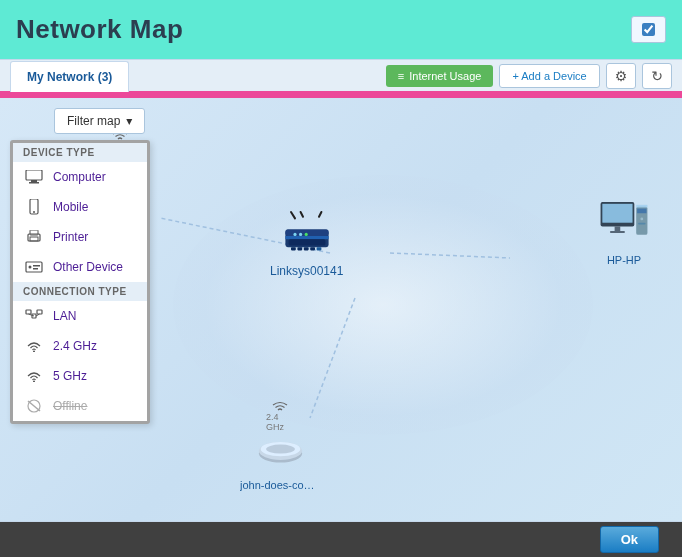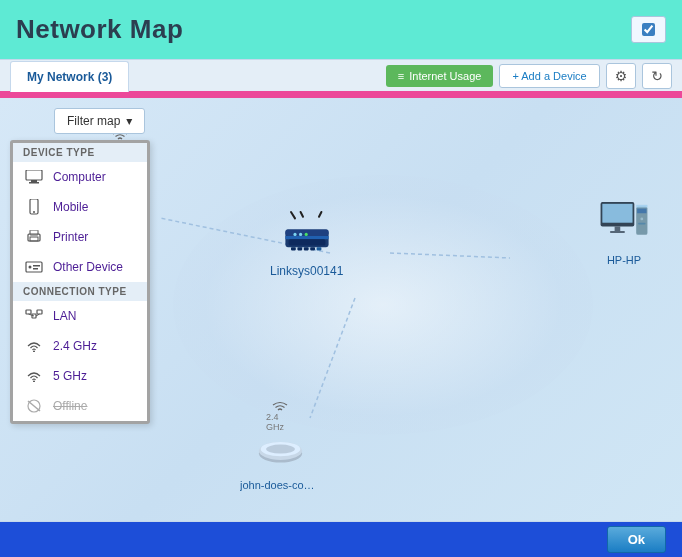--- a/index.html
+++ b/index.html
@@ -257,26 +257,26 @@
       position: absolute;
       top: 0;
       left: 0;
       width: 100%;
       height: 100%;
       pointer-events: none;
     }
 
     
     .footer {
-      background: #1d4ed8;
+      background: #404040;
       height: 36px;
       display: flex;
       align-items: center;
       justify-content: flex-end;
-      padding: 0 16px;
+      padding: 0 23px;
       border-top: 1px solid #c5d8ec;
     }
     .btn-ok {
       background: linear-gradient(to bottom, #5aabdc, #1a7dc4);
       color: white;
       border: 1px solid #1167a8;
       padding: 5px 20px;
       font-size: 13px;
       font-weight: bold;
       border-radius: 3px;

